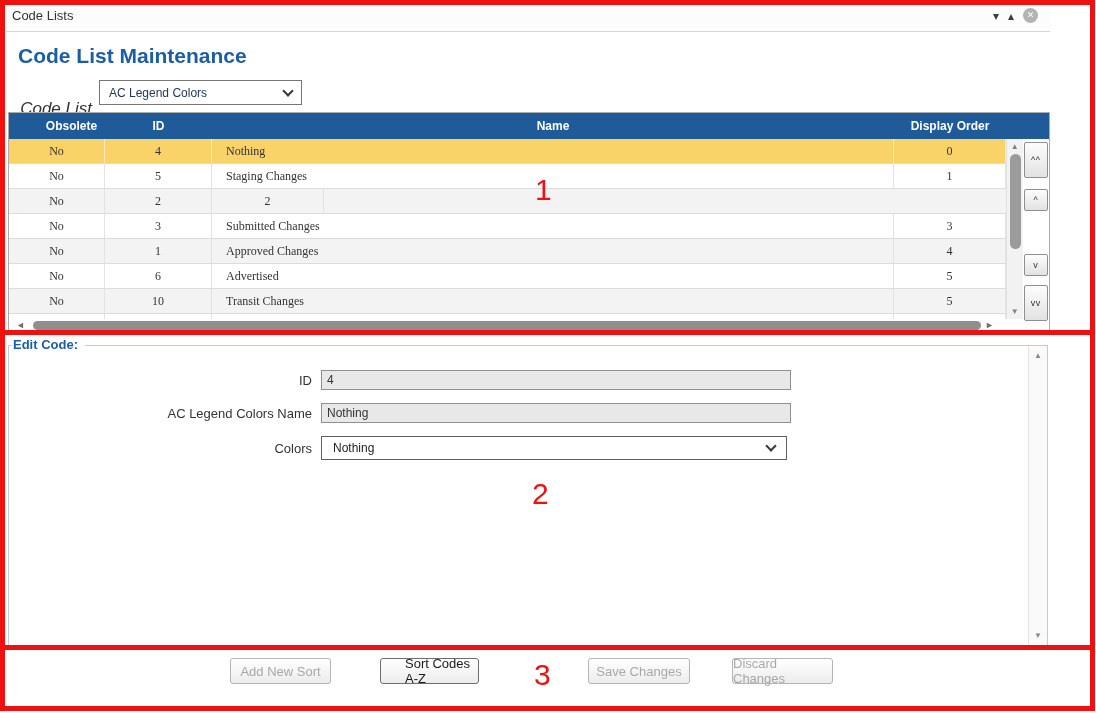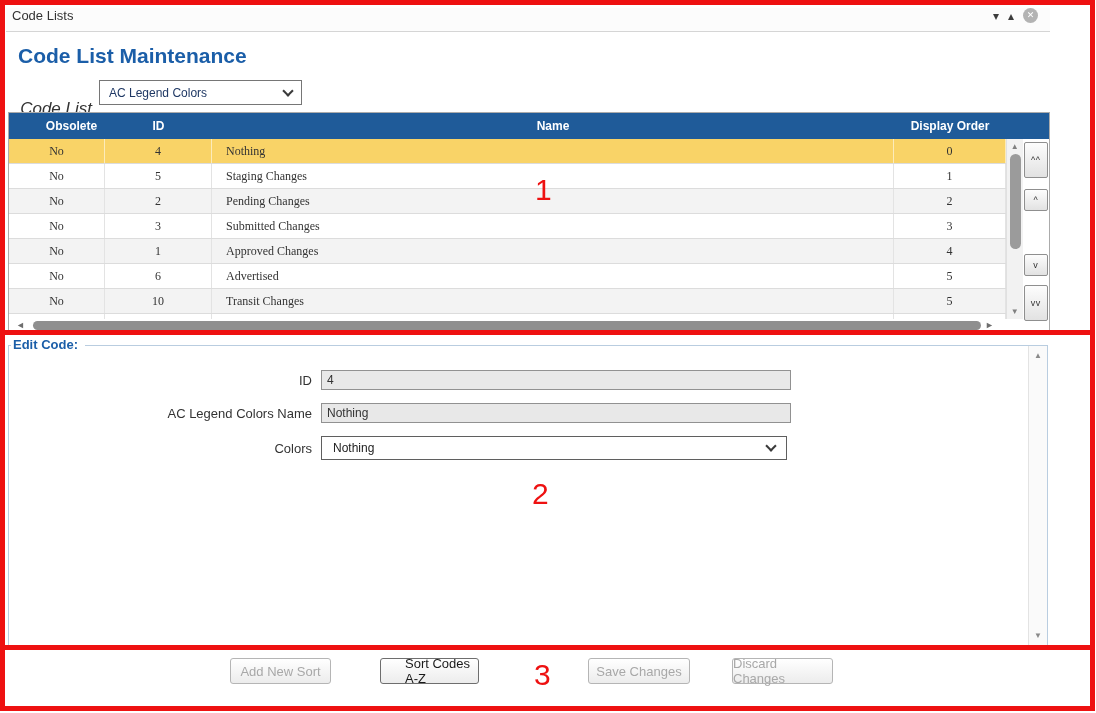--- a/index.html
+++ b/index.html
@@ -185,21 +185,20 @@
         </div>
         <div class="trow">
           <div class="td c-obs">No</div>
           <div class="td c-id">5</div>
           <div class="td c-name">Staging Changes</div>
           <div class="td c-ord">1</div>
         </div>
         <div class="trow alt">
           <div class="td c-obs">No</div>
           <div class="td c-id">2</div>
-          <div class="td c-name">Pending Changes</div>
           <div class="td c-ord">2</div>
         </div>
         <div class="trow">
           <div class="td c-obs">No</div>
           <div class="td c-id">3</div>
           <div class="td c-name">Submitted Changes</div>
           <div class="td c-ord">3</div>
         </div>
         <div class="trow alt">
           <div class="td c-obs">No</div>

